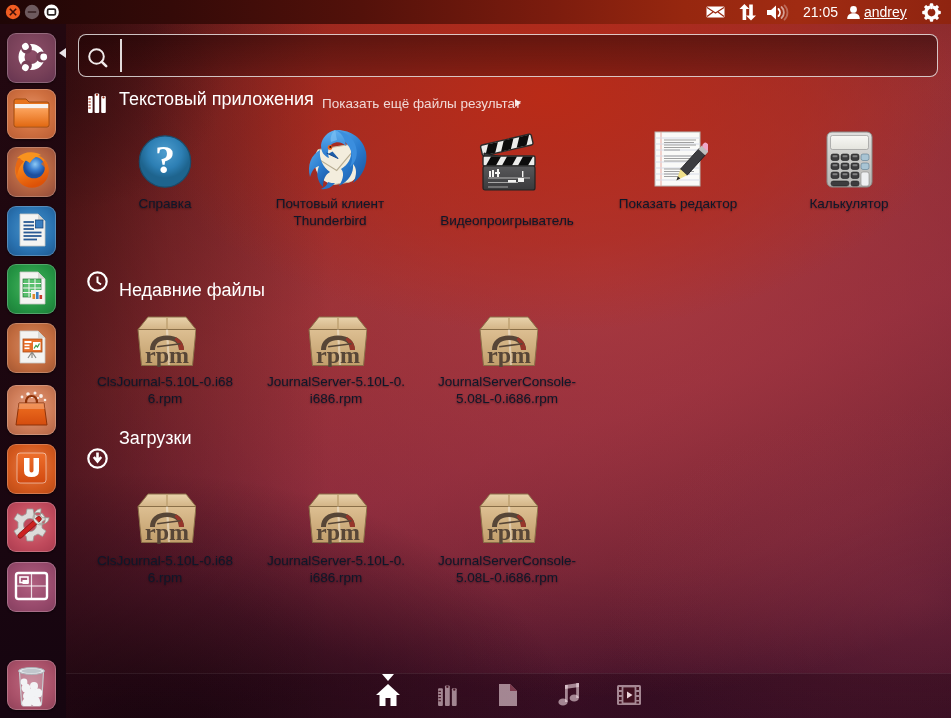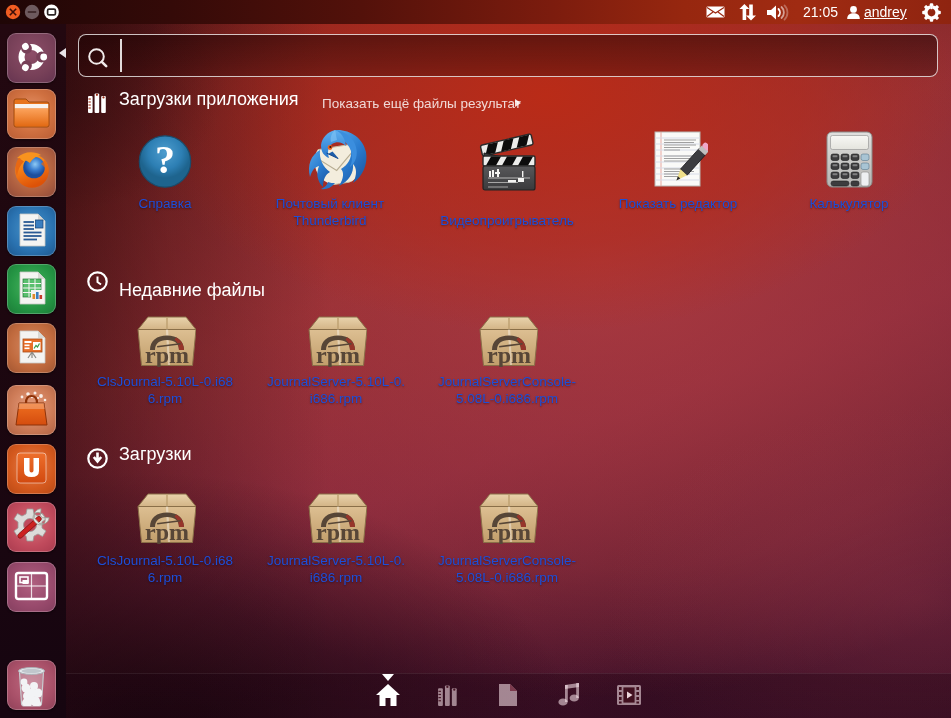--- a/index.html
+++ b/index.html
@@ -37,21 +37,21 @@
   
   #searchbar{left:78px;top:34px;width:858px;height:41px;border-radius:8px;
     border:1px solid rgba(255,255,255,.75);
     background:linear-gradient(180deg, rgba(25,2,2,.50), rgba(45,6,6,.35));}
   #cursor{left:120px;top:39px;width:2px;height:33px;background:rgba(255,255,255,.85);}
 
   .hdr-ico{position:absolute;left:87px;width:21px;height:21px;}
   .hdr-txt{position:absolute;left:119px;color:#fff;font-size:18px;}
   .hdr-sub{position:absolute;color:rgba(255,255,255,.82);font-size:13.5px;}
 
-  .lbl{position:absolute;color:#1d4ed8;font-size:13.5px;line-height:16.5px;text-align:center;width:170px;
+  .lbl{position:absolute;color:#0f172a;font-size:13.5px;line-height:16.5px;text-align:center;width:170px;
        text-shadow:0 1px 2px rgba(0,0,0,.4);}
 
   
   #botbar{left:66px;top:673px;width:885px;height:45px;border-top:1px solid rgba(255,255,255,.07);
     background:linear-gradient(180deg, rgba(26,2,16,.30), rgba(30,4,18,.26));}
 </style>
 </head>
 <body>
 
 <div id="panel" class="abs"></div>
@@ -317,21 +317,21 @@
   </g>
   <g stroke="#9c2a12" stroke-width="1.1">
     <line x1="1.4" y1="7" x2="3.8" y2="7"></line>
       <line x1="1.4" y1="10" x2="3.8" y2="10"></line>
       <line x1="1.4" y1="13" x2="3.8" y2="13"></line>
       <line x1="1.4" y1="16" x2="3.8" y2="16"></line>
   </g>
   <circle cx="9.9" cy="2.8" r="1.1" fill="#9c2a12"></circle>
   <circle cx="16.5" cy="5.4" r="1.1" fill="#9c2a12"></circle>
 </svg>
-<div class="hdr-txt" style="top:89px">Загрузки приложения</div>
+<div class="hdr-txt" style="top:89px">Текстовый приложения</div>
 <div class="hdr-sub" style="left:322px;top:96px">Показать ещё файлы результат</div>
 <svg class="abs" style="left:514px;top:98px" width="8" height="10" viewBox="0 0 8 10">
     <path d="M1,1 L7,5 L1,9 Z" fill="rgba(255,255,255,.85)"></path>
   </svg>
 
 <svg class="abs" style="left:138px;top:134px" width="54" height="55" viewBox="0 0 54 55">
   <circle cx="27" cy="27.5" r="25.7" fill="url(#helpg)" stroke="#1a4c6c" stroke-width="1.2"></circle>
   <text x="27" y="39" font-family="Liberation Serif,serif" font-size="40" font-weight="bold" fill="#fff" text-anchor="middle">?</text>
   <defs>
       <radialGradient id="helpg" cx=".5" cy=".32">
@@ -539,21 +539,21 @@
   </svg>
 
 <div class="lbl" style="left:80px;top:374px">ClsJournal-5.10L-0.i68<br>6.rpm</div>
 <div class="lbl" style="left:251px;top:374px">JournalServer-5.10L-0.<br>i686.rpm</div>
 <div class="lbl" style="left:417px;top:374px;width:180px">JournalServerConsole-<br>5.08L-0.i686.rpm</div>
 
 <svg class="hdr-ico" style="top:448px" viewBox="0 0 21 21">
   <circle cx="10.5" cy="10.5" r="9.2" fill="none" stroke="#fff" stroke-width="2.2"></circle>
   <path d="M10.5,4.5 V12 M6.8,9 L10.5,13.5 L14.2,9" fill="none" stroke="#fff" stroke-width="2.6"></path>
 </svg>
-<div class="hdr-txt" style="top:444px">Загрузки</div>
+<div class="hdr-txt" style="top:428px">Загрузки</div>
 
 <svg class="abs" style="left:135px;top:491px" width="61" height="53" viewBox="0 0 61 53">
     <use href="#rpmbox"></use>
   </svg>
 <svg class="abs" style="left:306px;top:491px" width="61" height="53" viewBox="0 0 61 53">
     <use href="#rpmbox"></use>
   </svg>
 <svg class="abs" style="left:477px;top:491px" width="61" height="53" viewBox="0 0 61 53">
     <use href="#rpmbox"></use>
   </svg>

